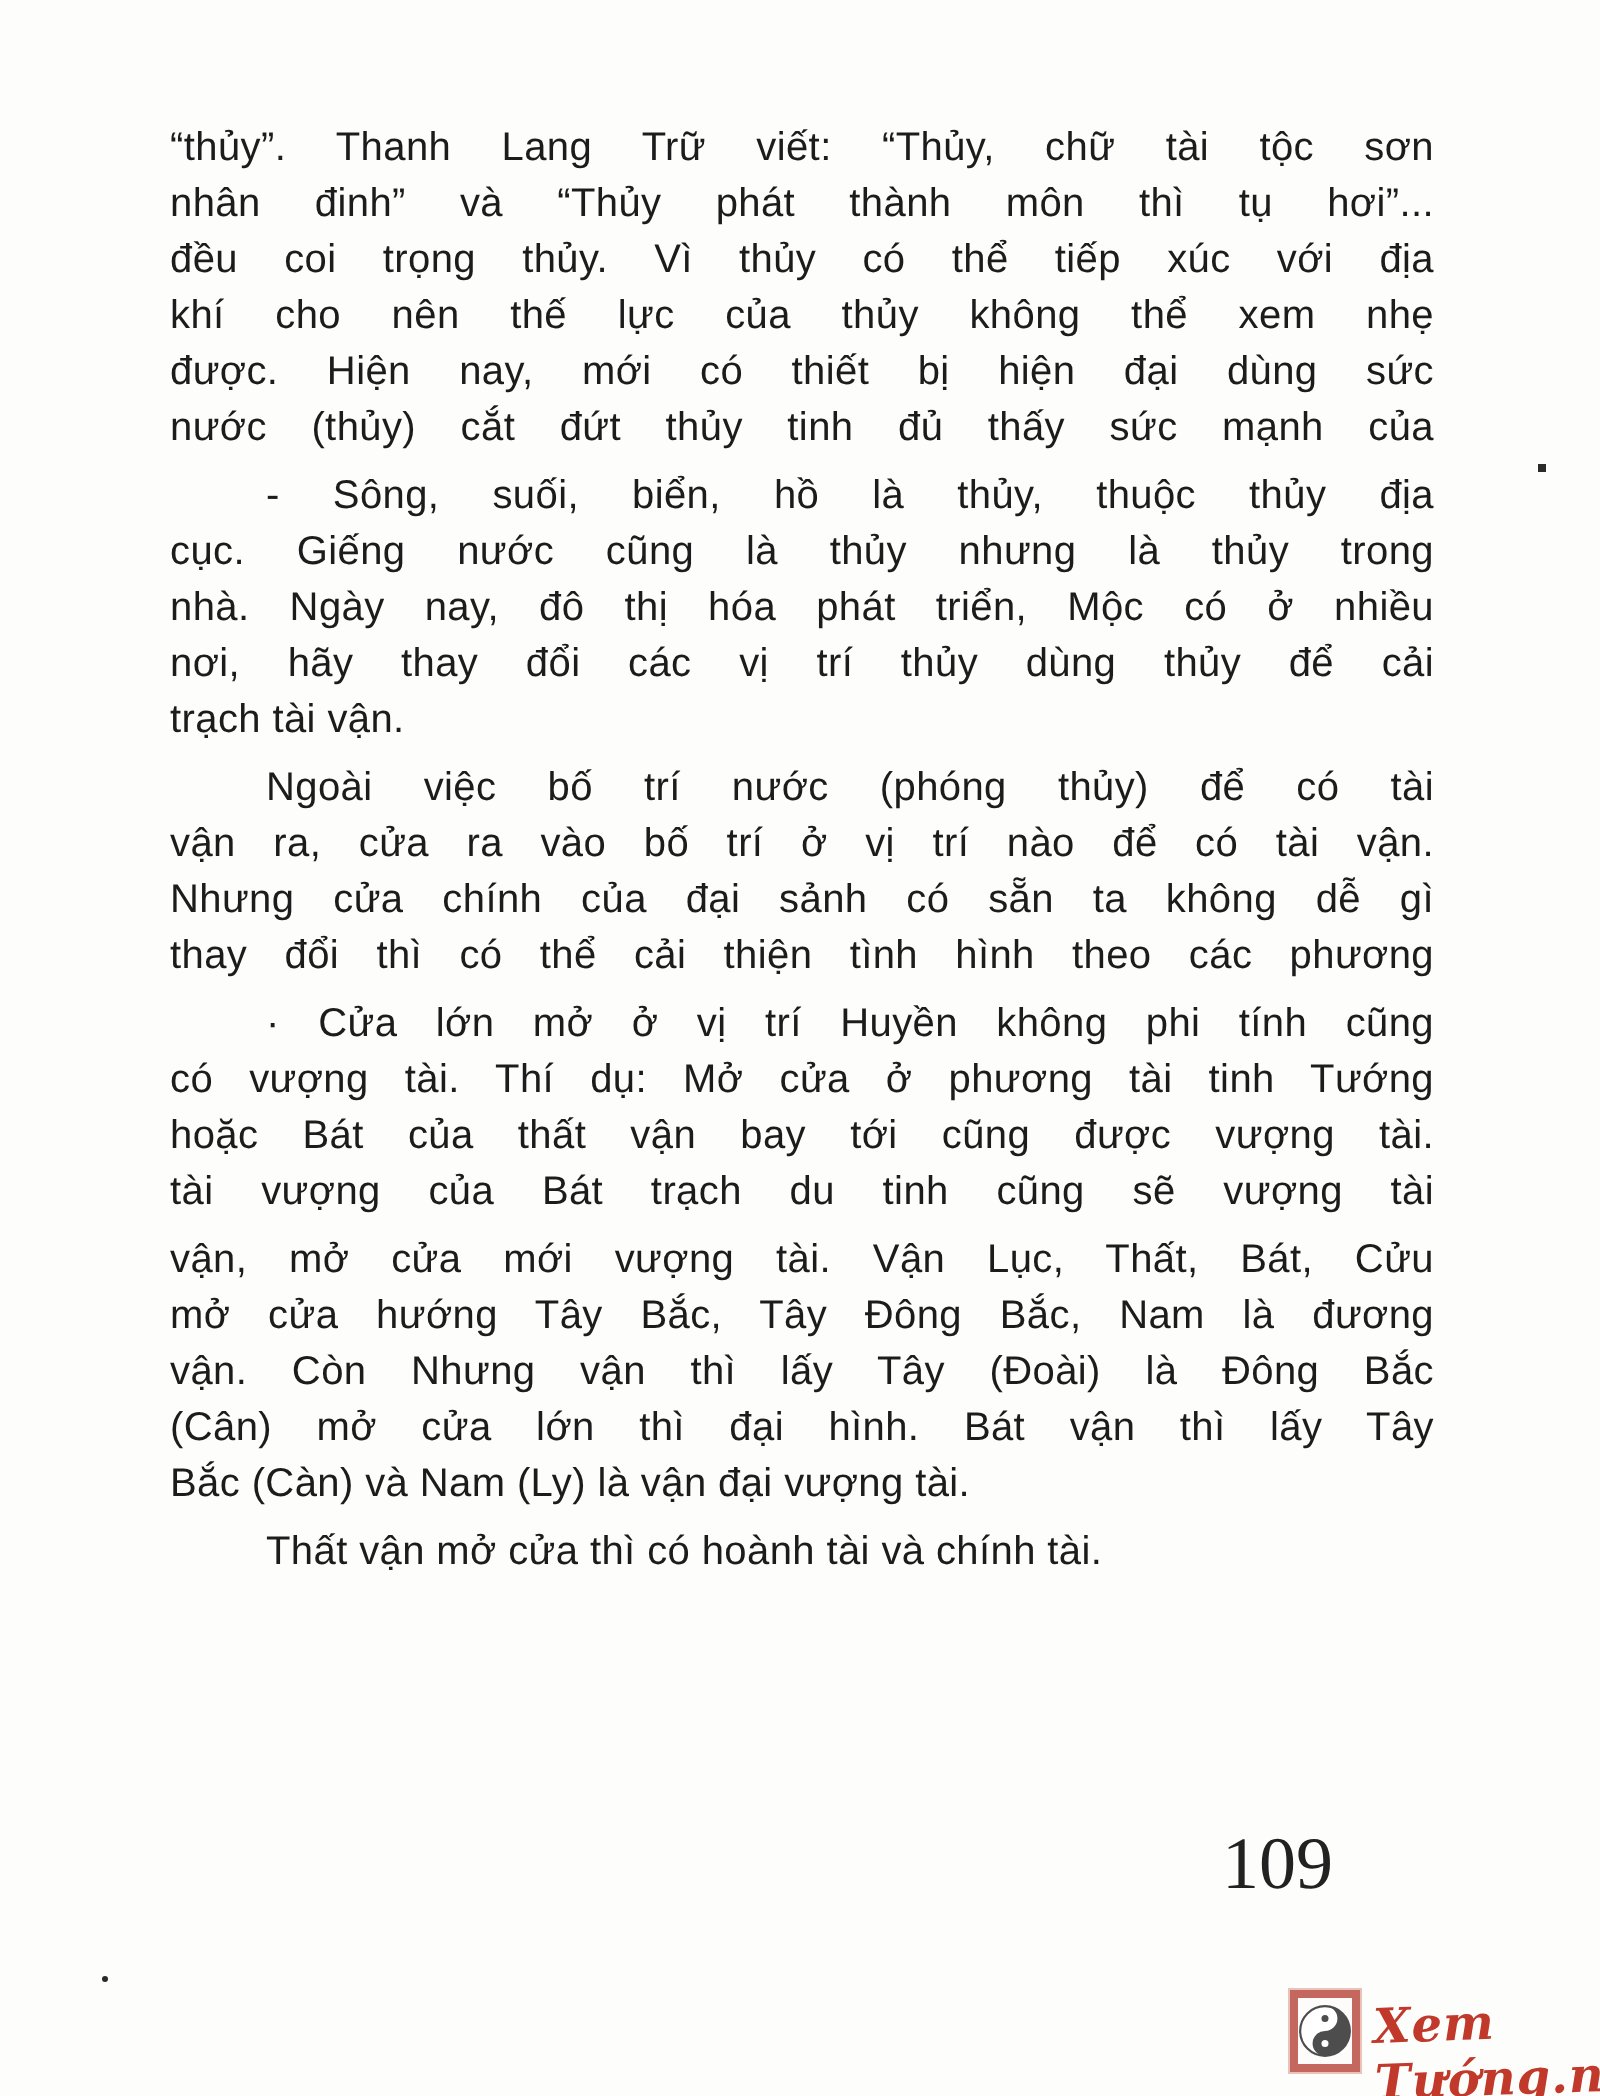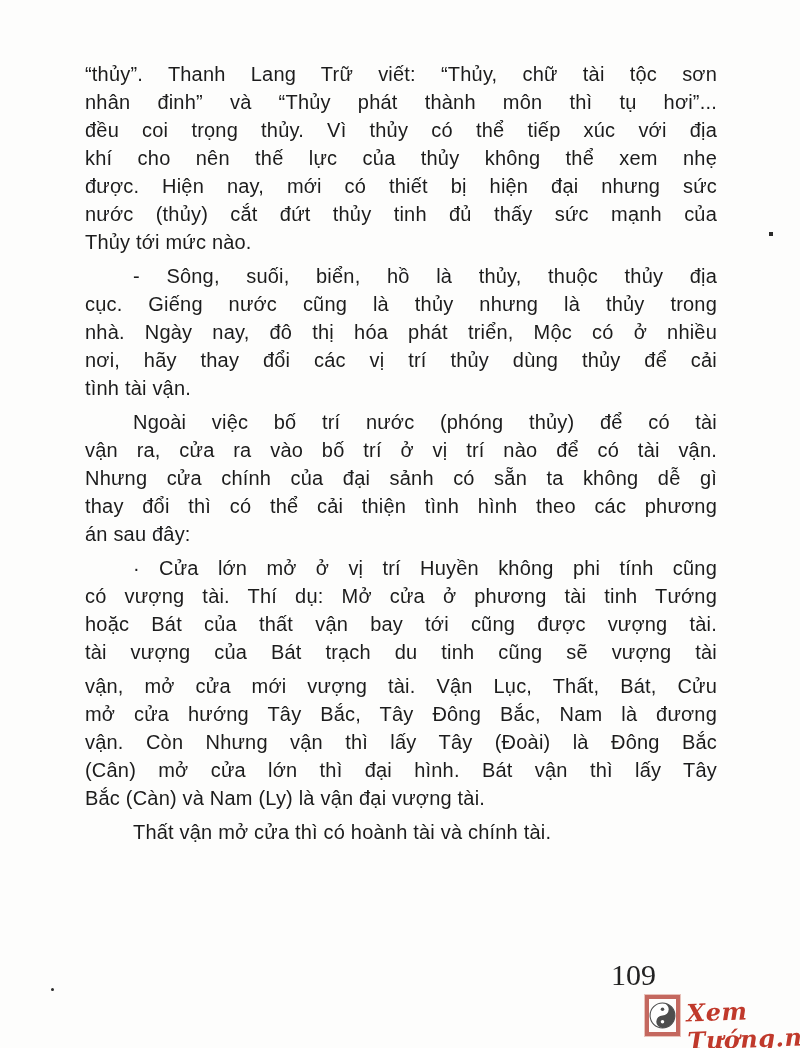--- a/index.html
+++ b/index.html
@@ -37,23 +37,23 @@
   }
   .line.last {
     text-align-last: left;
   }
   .line.indent {
     text-indent: 48px;
   }
   .page-number {
     position: absolute;
     left: 611px;
-    top: 958px;
+    top: 911px;
     font-family: "Liberation Serif", "DejaVu Serif", serif;
-    font-size: 30px;
+    font-size: 37px;
     color: #222;
   }
   .watermark {
     position: absolute;
     left: 645px;
     top: 995px;
     display: flex;
     align-items: flex-start;
   }
   .yy-frame {
@@ -101,37 +101,35 @@
 <body>
 
 <div class="page" style="--page-bg: #fdfdfc; --ink: #1c1c1c; --accent: #c0392b; --frame: #c4685f;">
 
   <div class="text-block" id="text-block">
       <div class="para">
         <div class="line">“thủy”. Thanh Lang Trữ viết: “Thủy, chữ tài tộc sơn</div>
         <div class="line">nhân đinh” và “Thủy phát thành môn thì tụ hơi”...</div>
         <div class="line">đều coi trọng thủy. Vì thủy có thể tiếp xúc với địa</div>
         <div class="line">khí cho nên thế lực của thủy không thể xem nhẹ</div>
-        <div class="line">được. Hiện nay, mới có thiết bị hiện đại nhưng sức</div>
+        <div class="line">được. Hiện nay, mới có thiết bị hiện đại dùng sức</div>
         <div class="line">nước (thủy) cắt đứt thủy tinh đủ thấy sức mạnh của</div>
-        <div class="line last">Thủy tới mức nào.</div>
       </div>
       <div class="para">
         <div class="line indent">- Sông, suối, biển, hồ là thủy, thuộc thủy địa</div>
         <div class="line">cục. Giếng nước cũng là thủy nhưng là thủy trong</div>
         <div class="line">nhà. Ngày nay, đô thị hóa phát triển, Mộc có ở nhiều</div>
         <div class="line">nơi, hãy thay đổi các vị trí thủy dùng thủy để cải</div>
-        <div class="line last">tình tài vận.</div>
+        <div class="line last">trạch tài vận.</div>
       </div>
       <div class="para">
         <div class="line indent">Ngoài việc bố trí nước (phóng thủy) để có tài</div>
         <div class="line">vận ra, cửa ra vào bố trí ở vị trí nào để có tài vận.</div>
         <div class="line">Nhưng cửa chính của đại sảnh có sẵn ta không dễ gì</div>
         <div class="line">thay đổi thì có thể cải thiện tình hình theo các phương</div>
-        <div class="line last">án sau đây:</div>
       </div>
       <div class="para">
         <div class="line indent">· Cửa lớn mở ở vị trí Huyền không phi tính cũng</div>
         <div class="line">có vượng tài. Thí dụ: Mở cửa ở phương tài tinh Tướng</div>
         <div class="line">hoặc Bát của thất vận bay tới cũng được vượng tài.</div>
         <div class="line">tài vượng của Bát trạch du tinh cũng sẽ vượng tài</div>
       </div>
       <div class="para">
         <div class="line">vận, mở cửa mới vượng tài. Vận Lục, Thất, Bát, Cửu</div>
         <div class="line">mở cửa hướng Tây Bắc, Tây Đông Bắc, Nam là đương</div>

